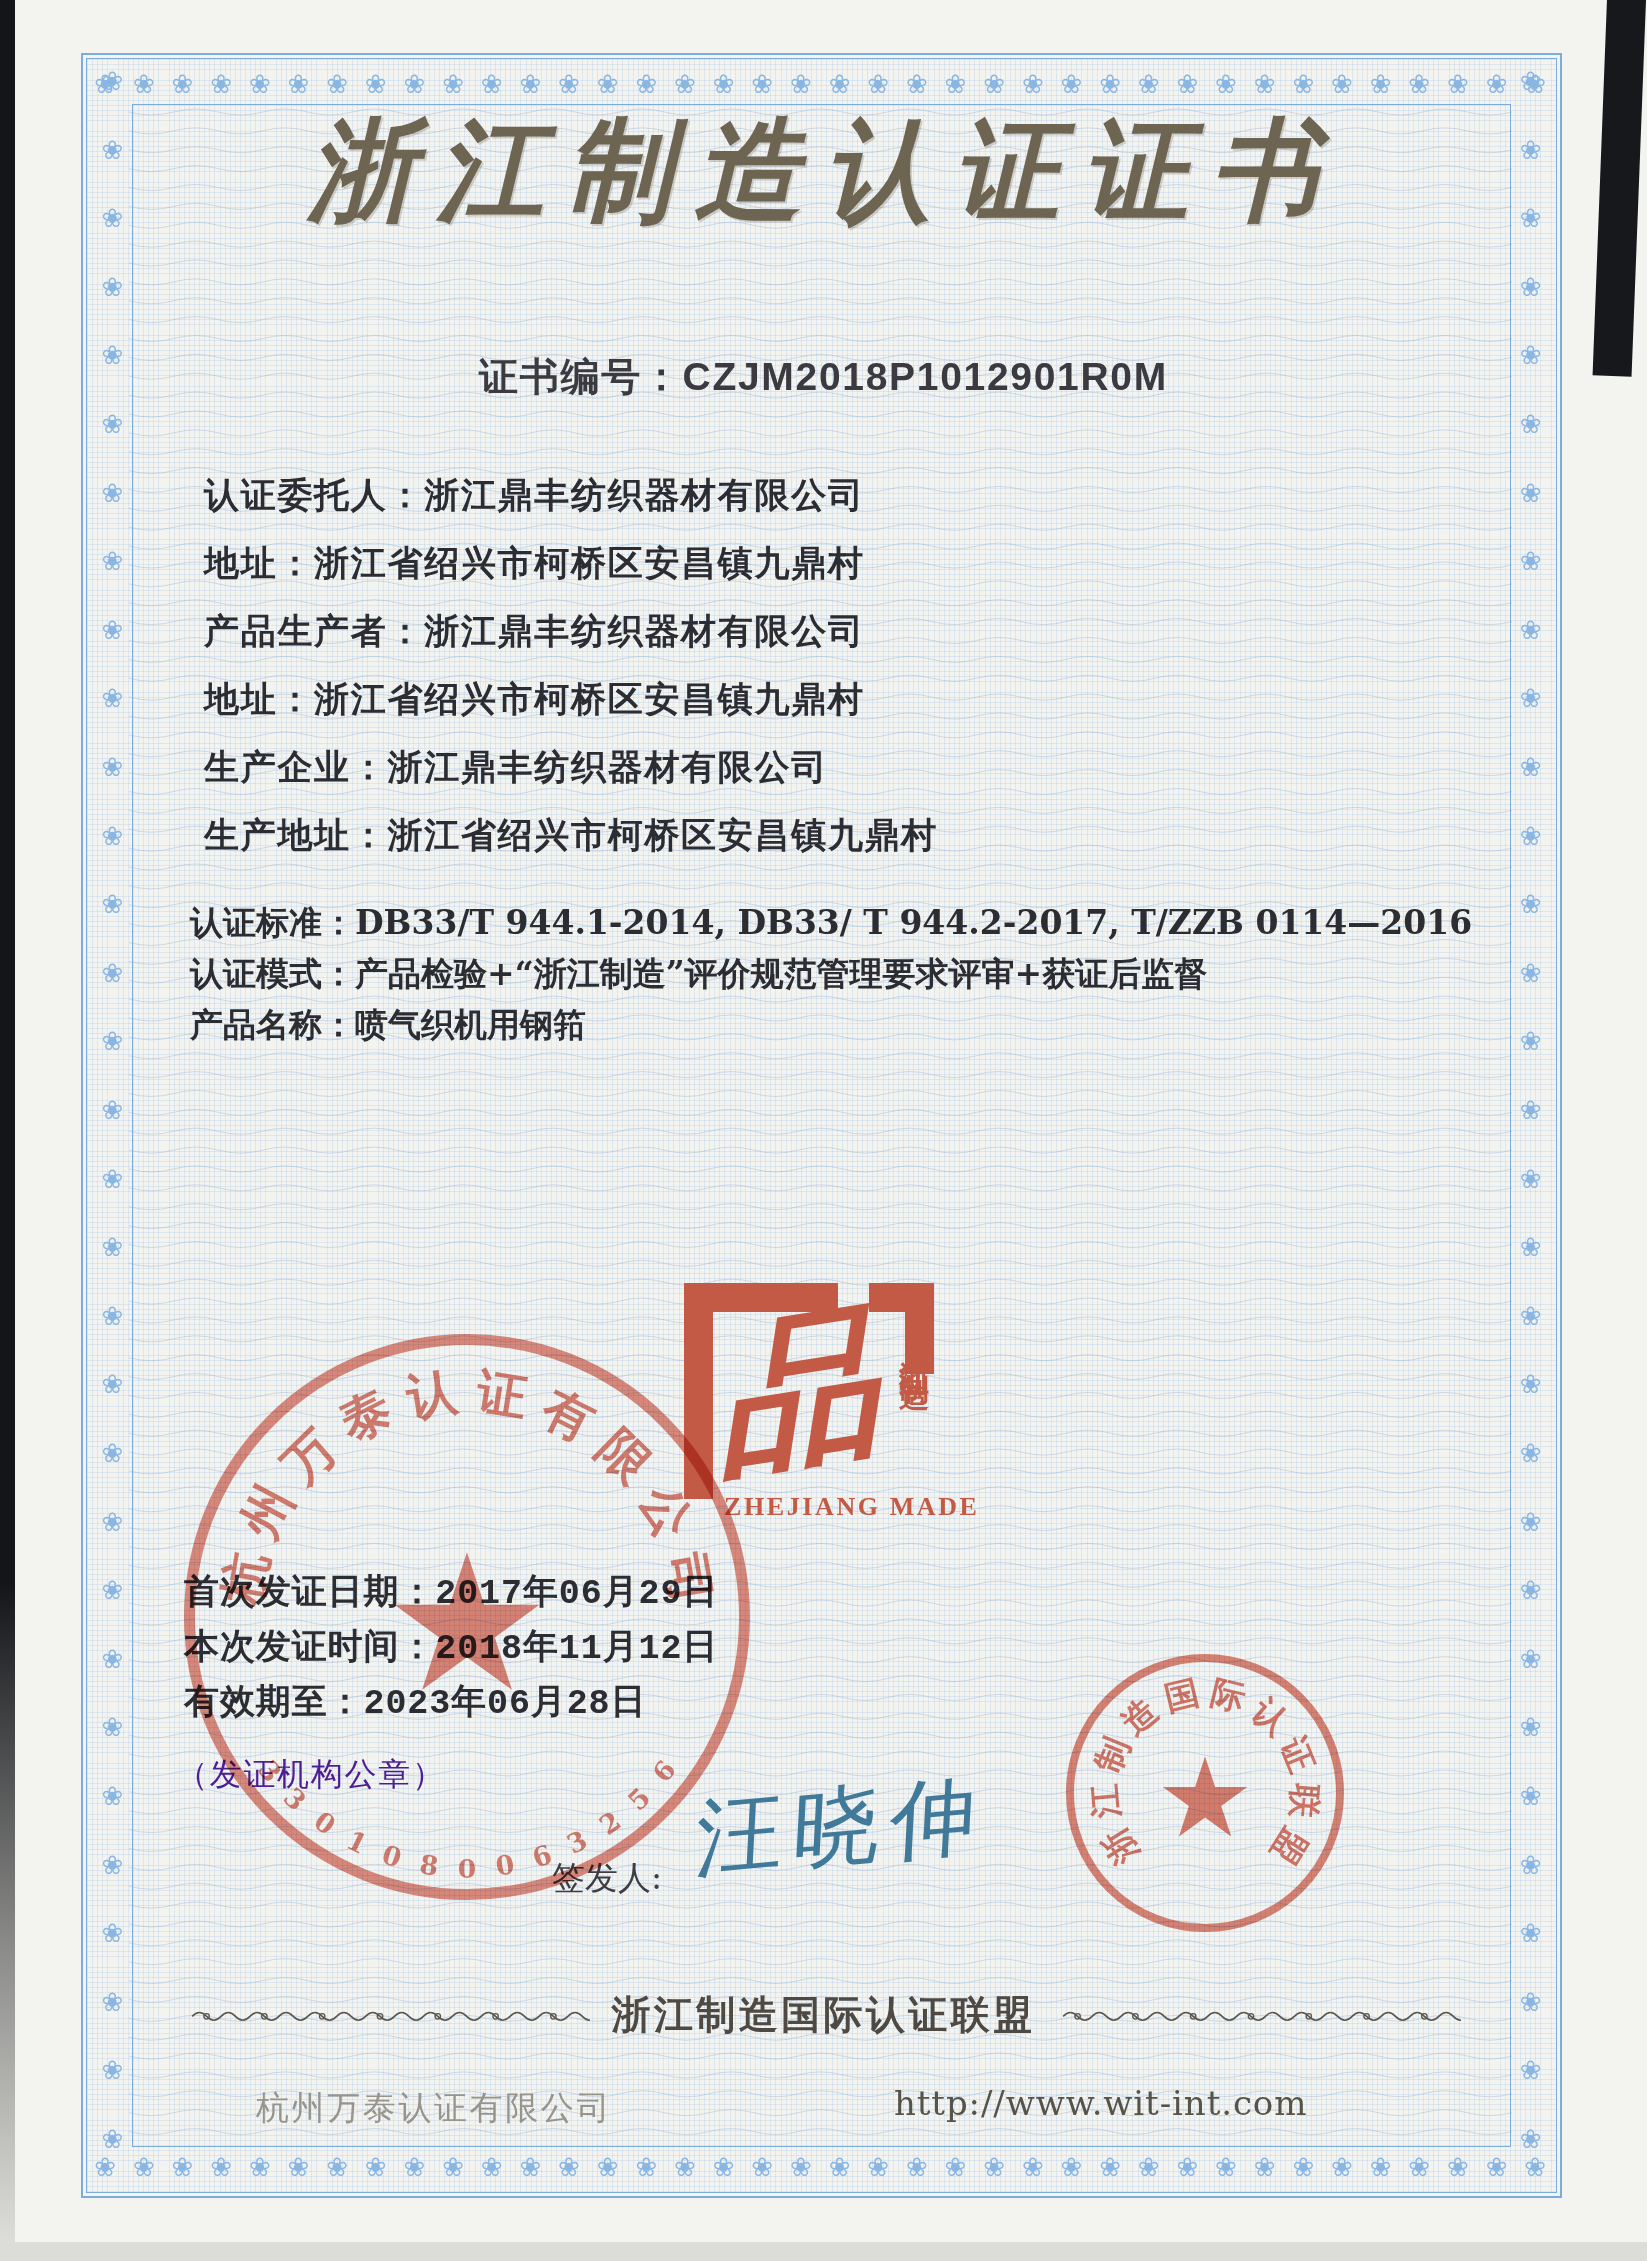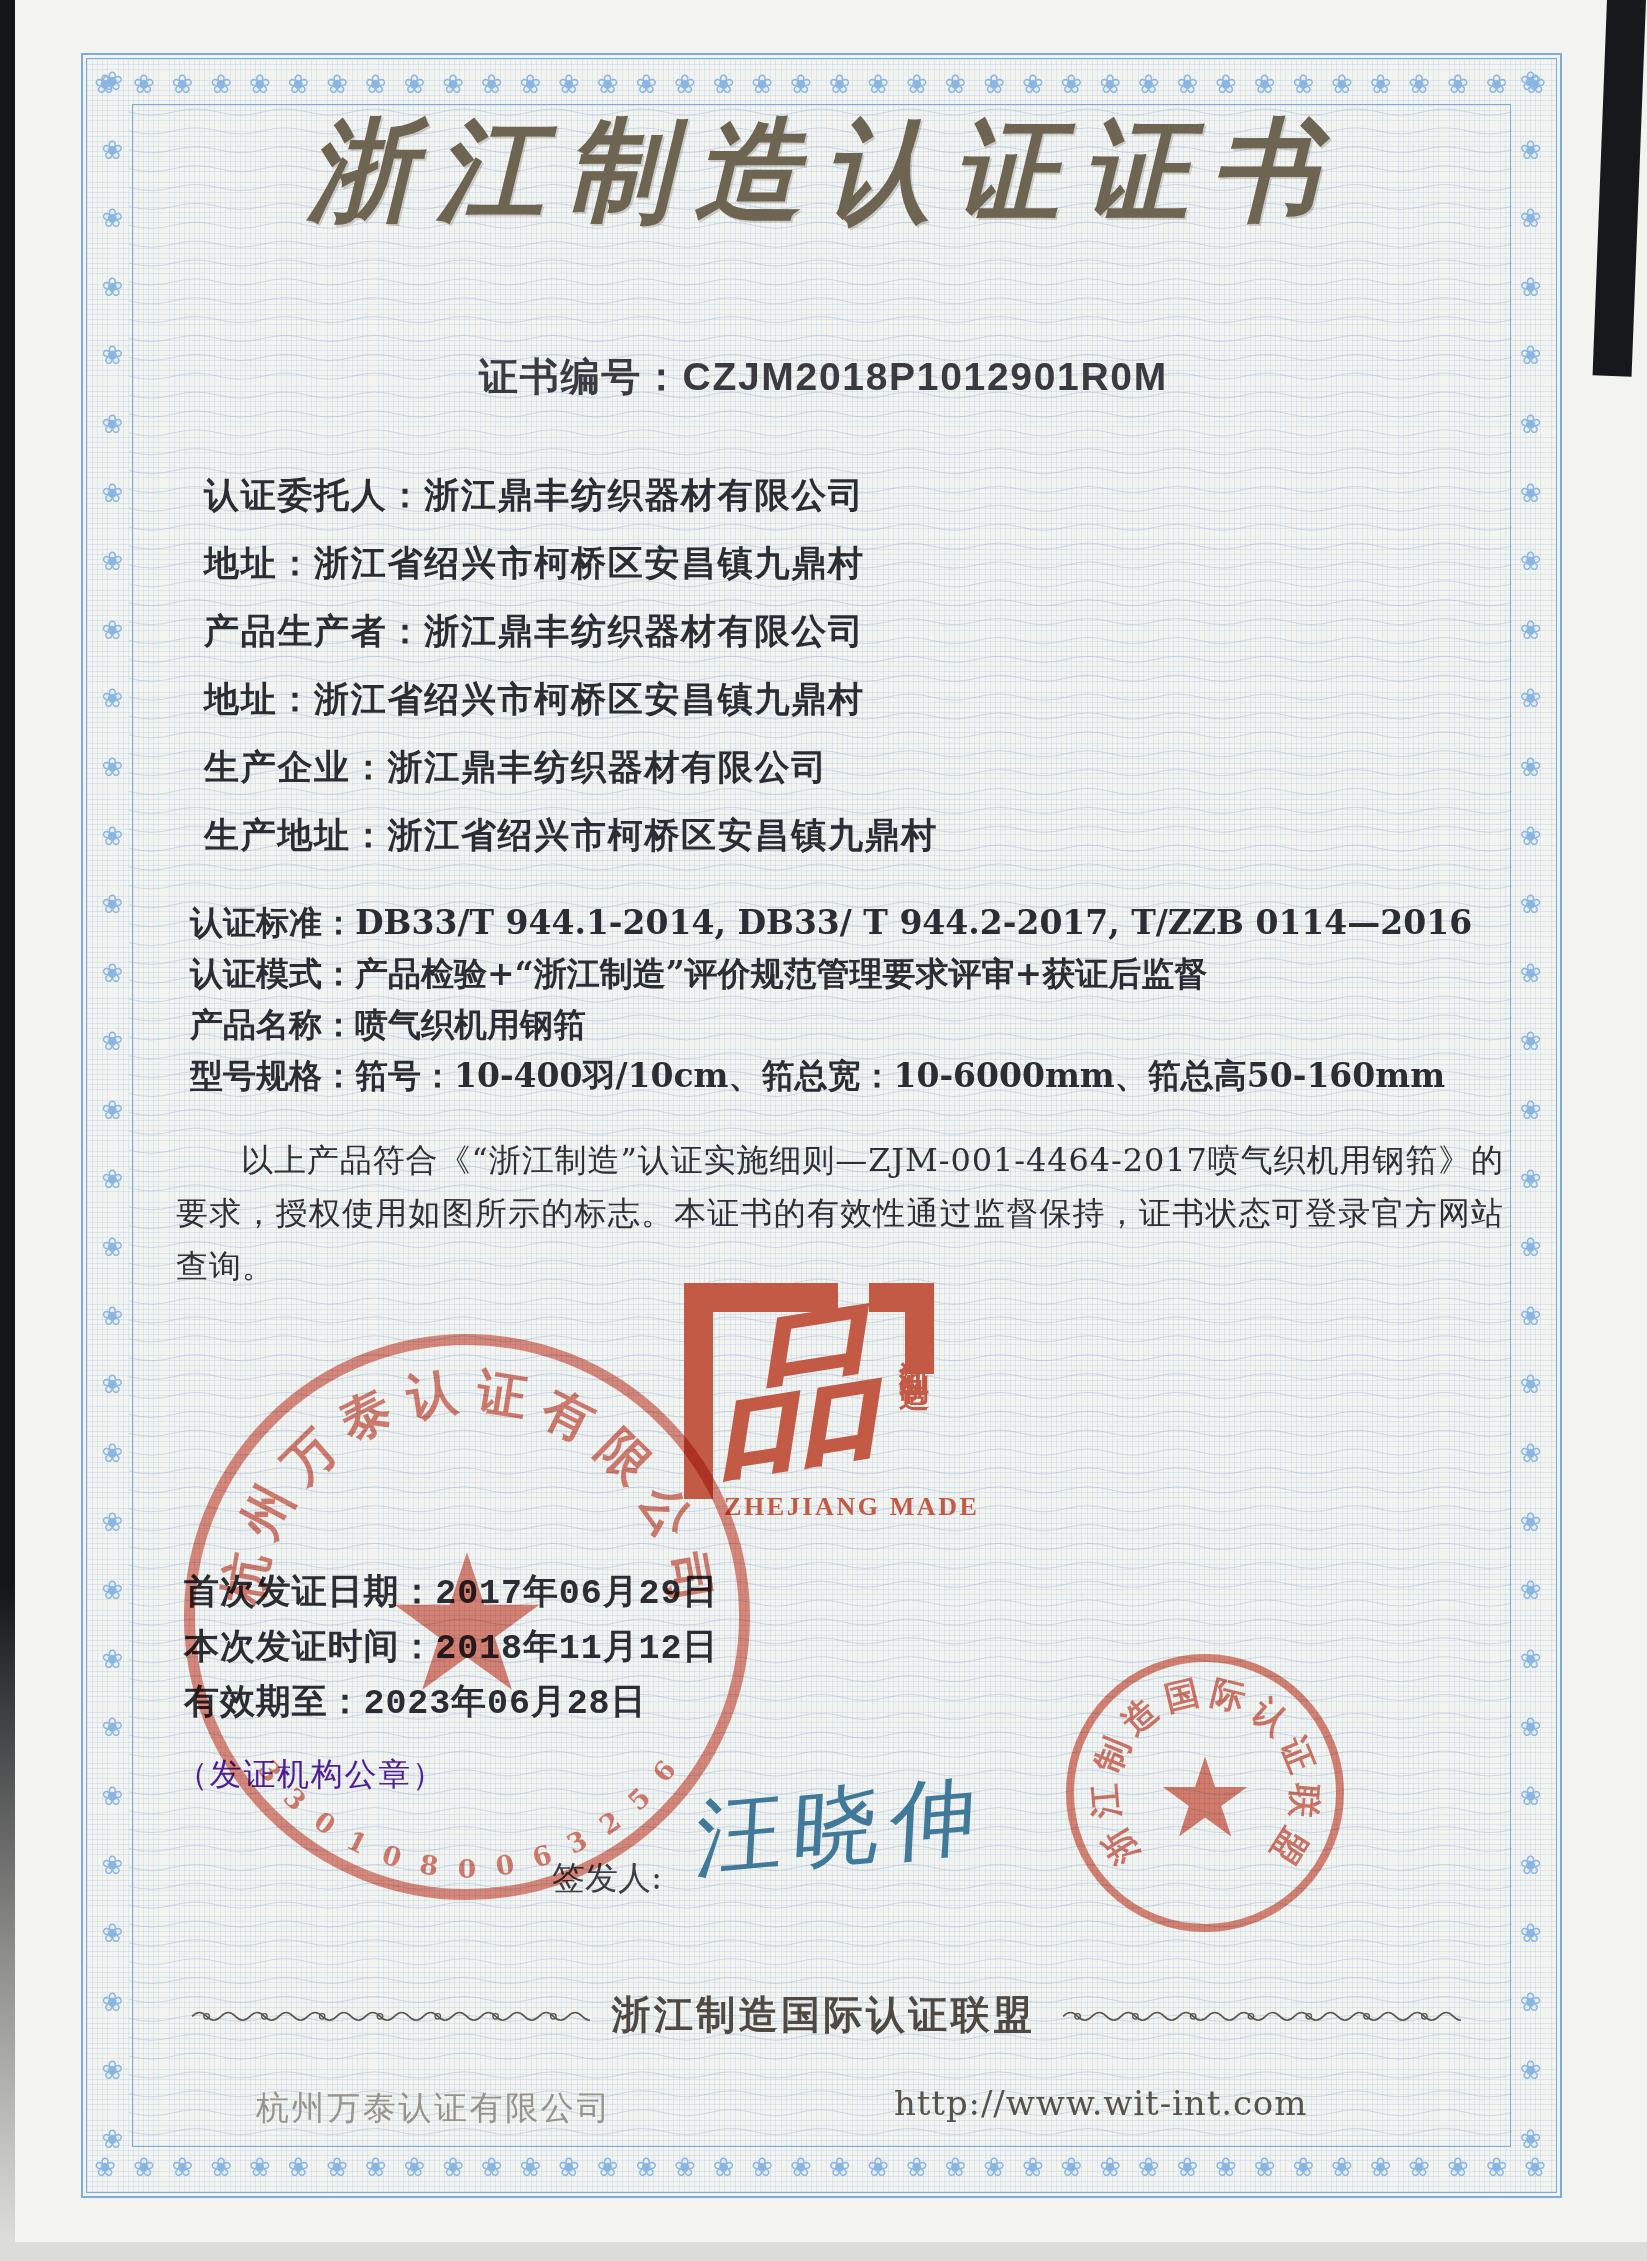--- a/index.html
+++ b/index.html
@@ -115,24 +115,22 @@
     <div class="row"><span>产品生产者：</span><span>浙江鼎丰纺织器材有限公司</span></div>
     <div class="row"><span>地址：</span><span>浙江省绍兴市柯桥区安昌镇九鼎村</span></div>
     <div class="row"><span>生产企业：</span><span>浙江鼎丰纺织器材有限公司</span></div>
     <div class="row"><span>生产地址：</span><span>浙江省绍兴市柯桥区安昌镇九鼎村</span></div>
   </div>
 
   <div id="specs" class="abs">
     <div class="row"><span>认证标准：</span><span>DB33/T 944.1-2014, DB33/ T 944.2-2017, T/ZZB 0114—2016</span></div>
     <div class="row"><span>认证模式：</span><span>产品检验+“浙江制造”评价规范管理要求评审+获证后监督</span></div>
     <div class="row"><span>产品名称：</span><span>喷气织机用钢筘</span></div>
-    <div class="row"><span>型号规格：</span><span>筘号：10-400羽/10cm、筘总宽：10-6000mm、筘总高50-160mm</span></div>
-  </div>
-
-  <div id="statement" class="abs">以上产品符合《“浙江制造”认证实施细则—ZJM-001-4464-2017喷气织机用钢筘》的要求，授权使用如图所示的标志。本证书的有效性通过监督保持，证书状态可登录官方网站查询。</div>
+  </div>
+
 
   <div id="logo" class="abs">
     <div class="abs lg" style="left:0;top:0;width:29px;height:216px;"></div>
     <div class="abs lg" style="left:0;top:0;width:154px;height:29px;"></div>
     <div class="abs lg" style="left:185px;top:0;width:65px;height:29px;"></div>
     <div class="abs lg" style="left:221px;top:0;width:29px;height:91px;"></div>
     <div id="logo-mark" class="abs">品</div>
     <div id="logo-side" class="abs">浙江制造</div>
     <div id="logo-caption" class="abs">ZHEJIANG MADE</div>
   </div>

